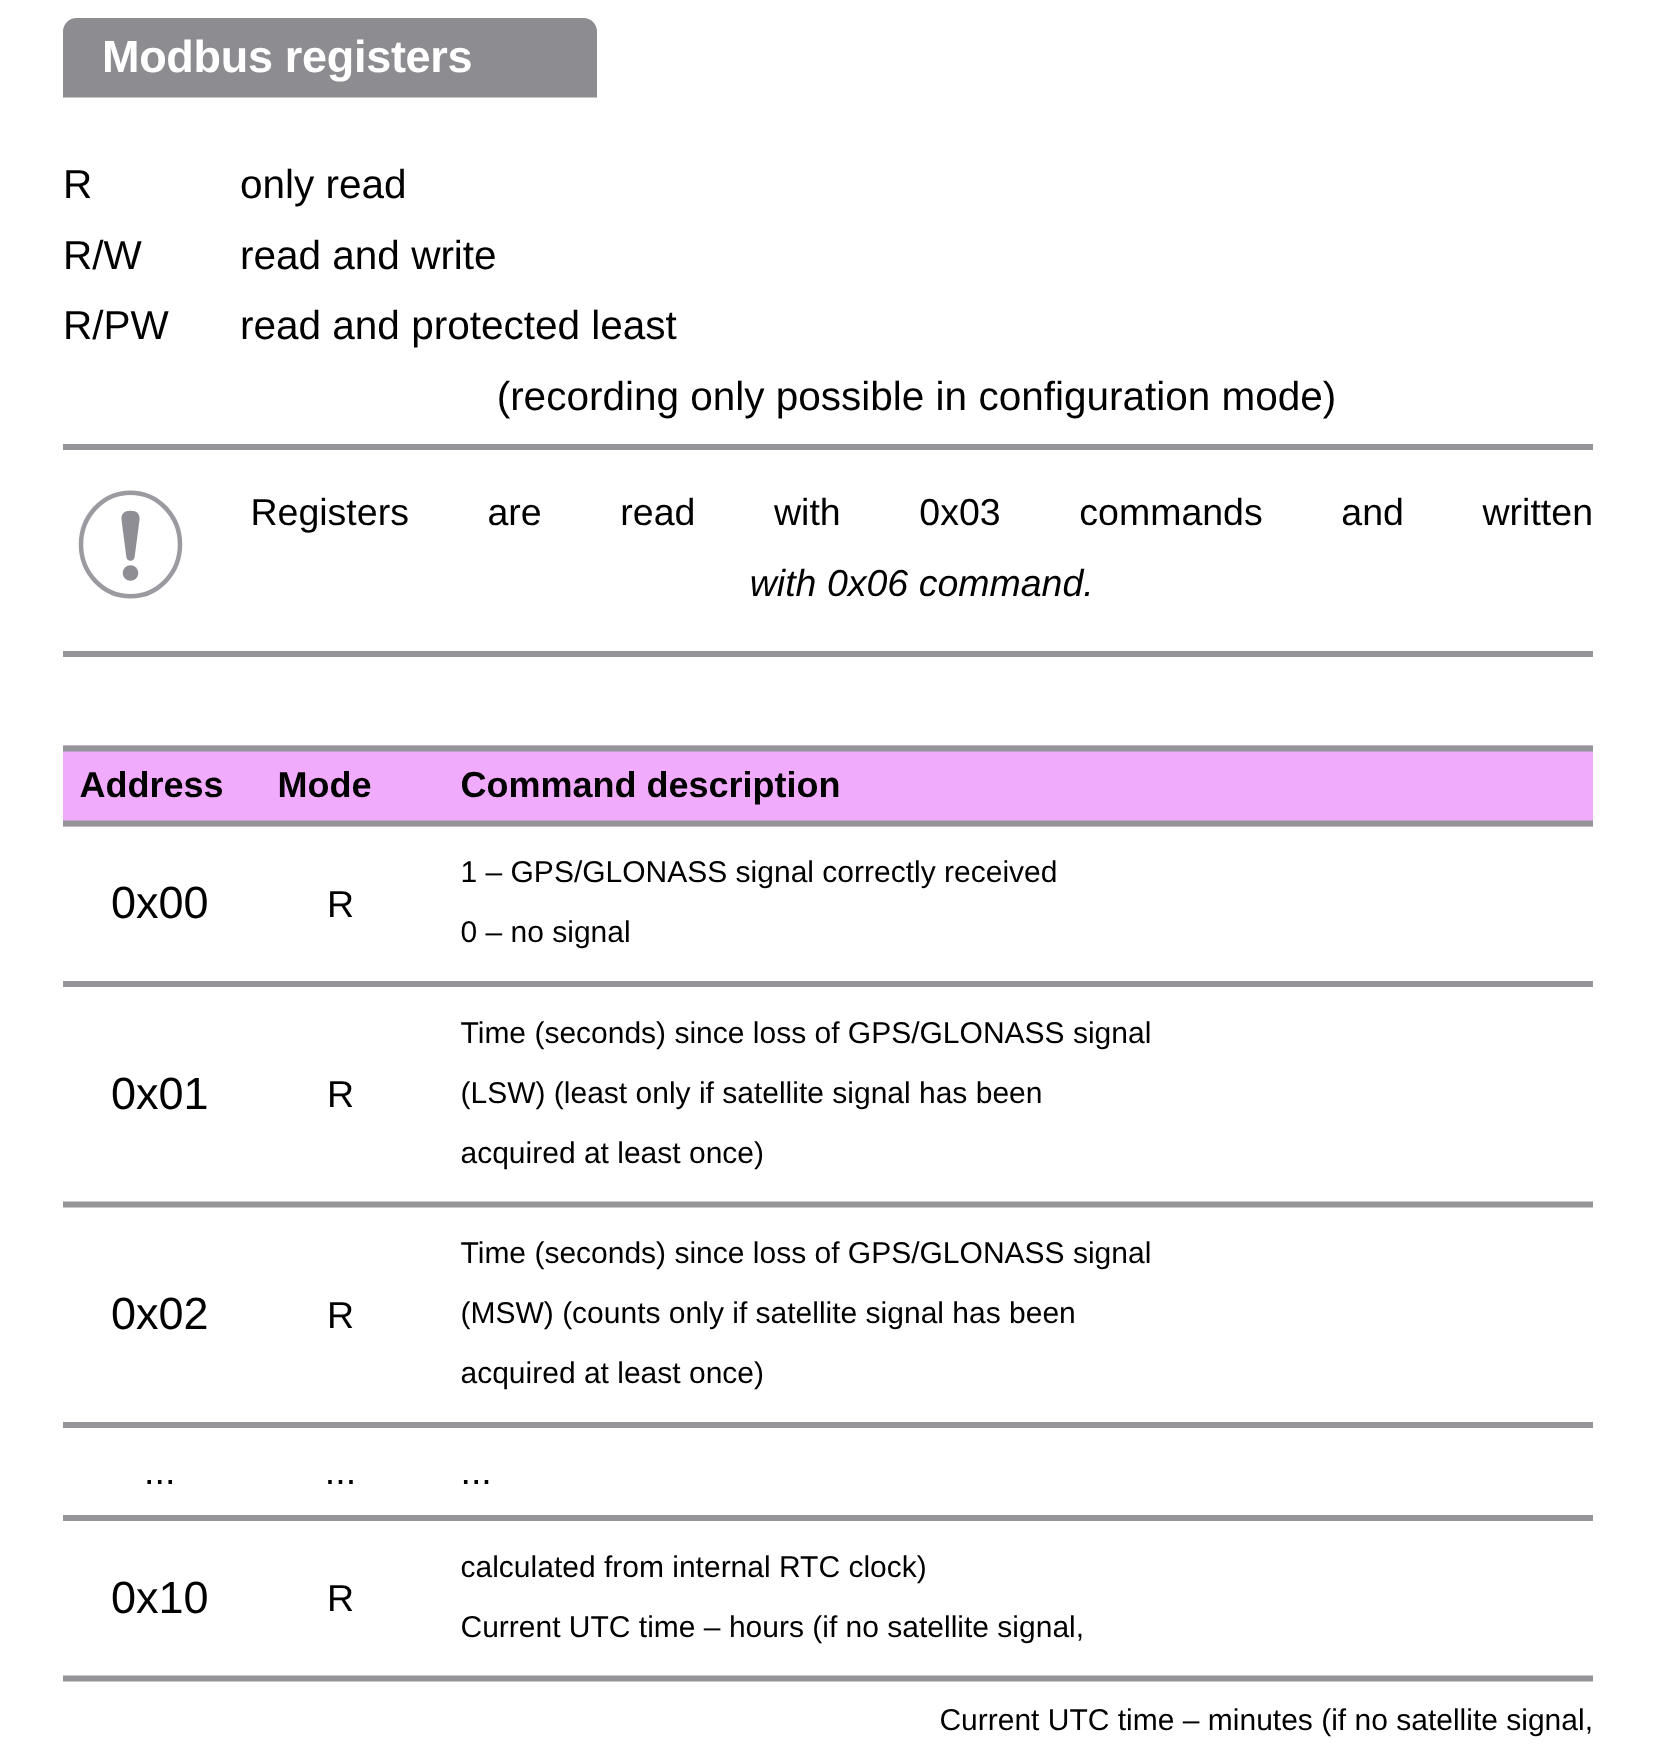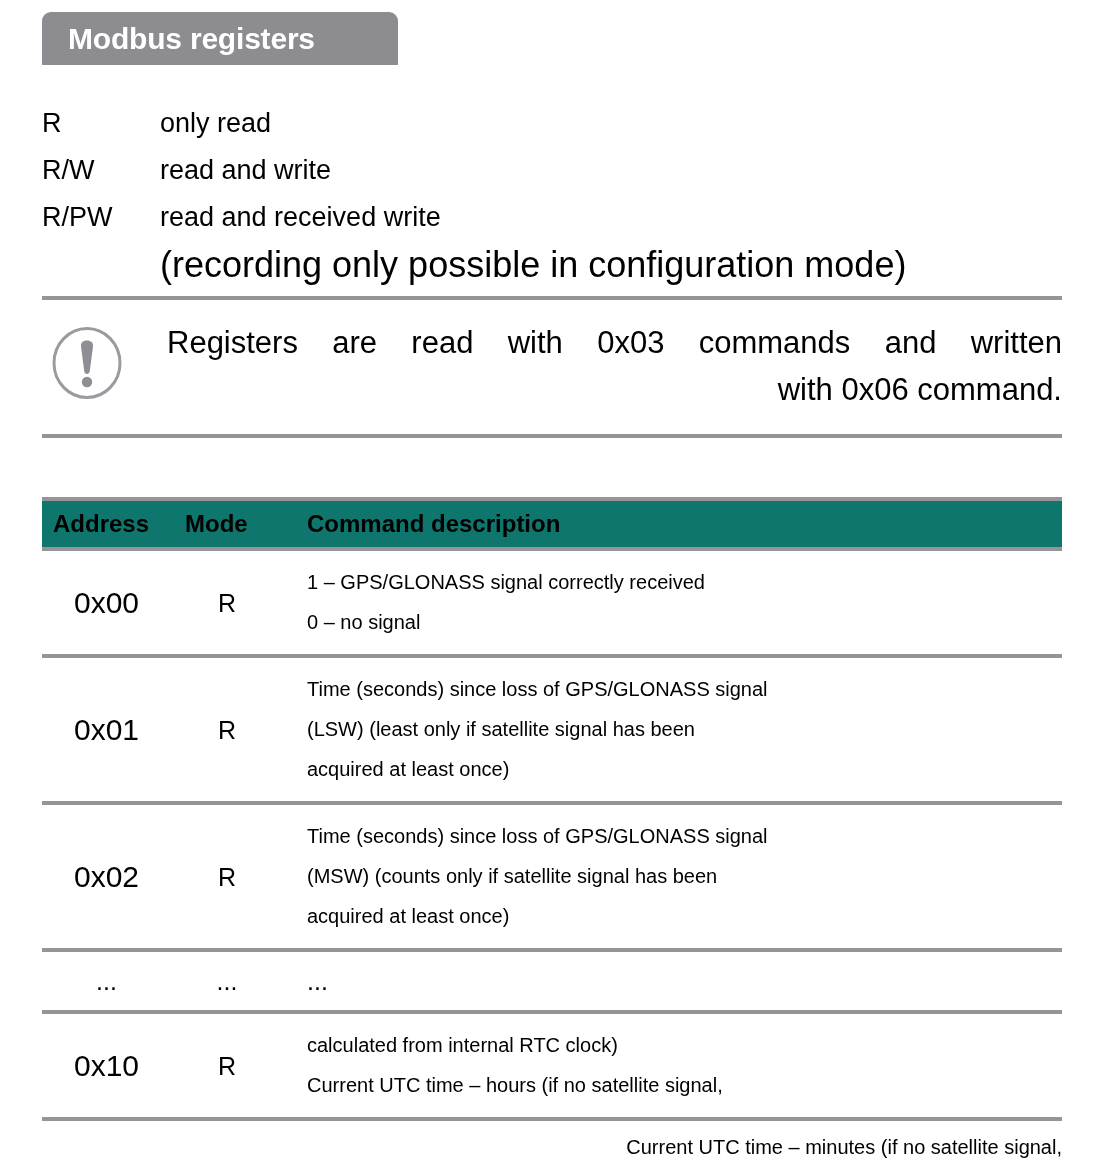--- a/index.html
+++ b/index.html
@@ -61,23 +61,24 @@
   .legend-code {
     width: 118px;
     flex: 0 0 118px;
     white-space: nowrap;
   }
   .legend-desc {
     white-space: nowrap;
   }
   .legend-sub {
     margin-left: 118px;
-    font-size: 36px;
+    font-size: 27px;
     line-height: 47px;
     white-space: nowrap;
+    text-align: center;
   }
 
   
   .rule {
     position: absolute;
     left: 42px;
     width: 1020px;
     height: 4px;
     background: #949499;
   }
@@ -96,46 +97,47 @@
     flex: 0 0 auto;
     width: 74px;
     height: 74px;
     margin-top: 14px;
     margin-left: 8px;
   }
   .note-icon svg { display: block; }
   .note-body {
     margin-left: 43px;
     width: 895px;
-    font-size: 31px;
+    font-size: 25px;
     line-height: 47px;
     text-align: justify;
     text-justify: inter-word;
     padding-top: 7px;
   }
   .note-body .ln1 {
     display: block;
     text-align: justify;
     text-align-last: justify;
   }
   .note-body .ln2 {
     display: block;
-    text-align: right;
+    text-align: center;
+    font-style: italic;
   }
 
   
   .table {
     position: absolute;
     left: 42px;
     top: 497px;
     width: 1020px;
   }
   .thead {
     position: relative;
-    background: #0f766e;
+    background: #f0abfc;
     border-top: 4px solid #949499;
     border-bottom: 4px solid #949499;
     height: 46px;
     display: flex;
     align-items: center;
   }
   .th {
     font-size: 24px;
     font-weight: bold;
     line-height: 1;
@@ -209,21 +211,21 @@
     <div class="legend-row">
       <span class="legend-code">R</span>
       <span class="legend-desc">only read</span>
     </div>
     <div class="legend-row">
       <span class="legend-code">R/W</span>
       <span class="legend-desc">read and write</span>
     </div>
     <div class="legend-row">
       <span class="legend-code">R/PW</span>
-      <span class="legend-desc">read and received write</span>
+      <span class="legend-desc">read and protected least</span>
     </div>
     <div class="legend-sub">(recording only possible in configuration mode)</div>
   </div>
 
   <div class="rule" style="top:296px;"></div>
 
   <div class="note">
     <div class="note-icon">
       <svg width="74" height="74" viewBox="0 0 74 74" xmlns="http://www.w3.org/2000/svg">
         <ellipse cx="37" cy="37" rx="33" ry="34.5" fill="none" stroke="#9a9aa0" stroke-width="3"></ellipse>

